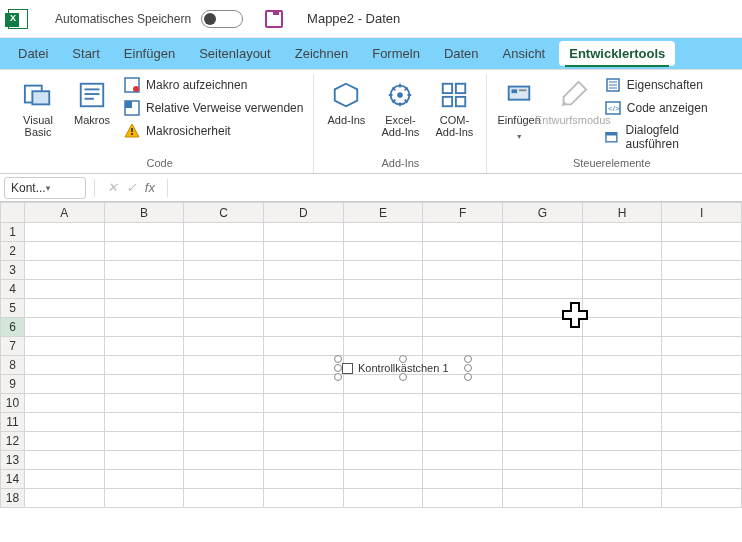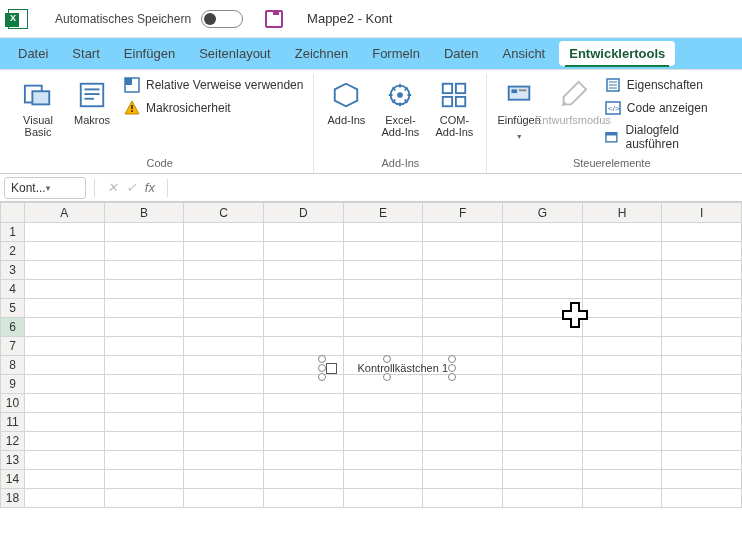--- a/index.html
+++ b/index.html
@@ -201,21 +201,21 @@
 
 <div class="titlebar">
   <div class="app-icon">
       <span>X</span>
     </div>
   <span class="autosave-label">Automatisches Speichern</span>
   <div class="toggle">
       <div class="knob"></div>
     </div>
   <div class="save-icon"></div>
-  <span class="doc-title">Mappe2  -  Kont</span>
+  <span class="doc-title">Mappe2  -  Daten</span>
 </div>
 
 <div class="ribbon-tabs">
   <div class="ribbon-tab">Datei</div>
   <div class="ribbon-tab">Start</div>
   <div class="ribbon-tab">Einfügen</div>
   <div class="ribbon-tab">Seitenlayout</div>
   <div class="ribbon-tab">Zeichnen</div>
   <div class="ribbon-tab">Formeln</div>
   <div class="ribbon-tab">Daten</div>
@@ -241,20 +241,29 @@
           <svg viewBox="0 0 32 32">
               <rect x="4" y="4" width="24" height="24" fill="none" stroke="#3c78b4" stroke-width="2"></rect>
               <rect x="8" y="9" width="16" height="2" fill="#3c78b4"></rect>
               <rect x="8" y="14" width="16" height="2" fill="#3c78b4"></rect>
               <rect x="8" y="19" width="10" height="2" fill="#3c78b4"></rect>
             </svg>
         </div>
         <span>Makros</span>
       </div>
       <div class="small-stack">
+        <div class="small-btn">
+          <div class="sicon">
+              <svg viewBox="0 0 16 16">
+                <rect x="1" y="1" width="14" height="14" fill="none" stroke="#3c78b4" stroke-width="1.5"></rect>
+                <circle cx="12" cy="12" r="3" fill="#d33"></circle>
+              </svg>
+            </div>
+          <span>Makro aufzeichnen</span>
+        </div>
         <div class="small-btn">
           <div class="sicon">
               <svg viewBox="0 0 16 16">
                 <rect x="1" y="1" width="14" height="14" fill="none" stroke="#3c78b4" stroke-width="1.5"></rect>
                 <rect x="1" y="1" width="7" height="7" fill="#3c78b4"></rect>
               </svg>
             </div>
           <span>Relative Verweise verwenden</span>
         </div>
         <div class="small-btn">
@@ -573,21 +582,21 @@
           <td></td>
           <td></td>
           <td></td>
           <td></td>
           <td></td>
           <td></td>
         </tr>
       </tbody>
     </table>
 
-  <div class="shape" id="shape" style="left: 322px; top: 157px; width: 130px; height: 18px; justify-content: space-between;">
+  <div class="shape" id="shape" style="left: 338px; top: 157px; width: 130px; height: 18px;">
     <div class="cb"></div>
     <span>Kontrollkästchen 1</span>
     <div class="handle h-tl"></div>
     <div class="handle h-tc"></div>
     <div class="handle h-tr"></div>
     <div class="handle h-ml"></div>
     <div class="handle h-mr"></div>
     <div class="handle h-bl"></div>
     <div class="handle h-bc"></div>
     <div class="handle h-br"></div>

